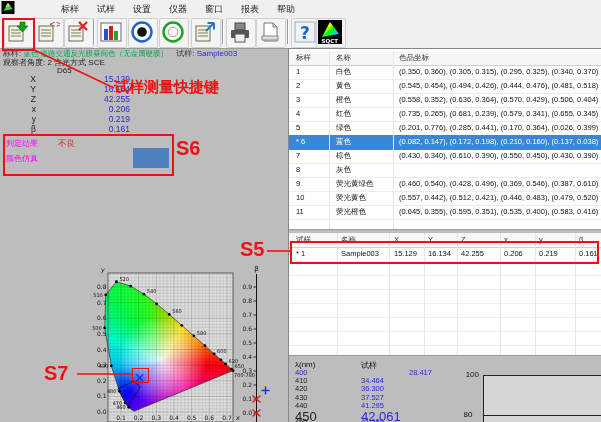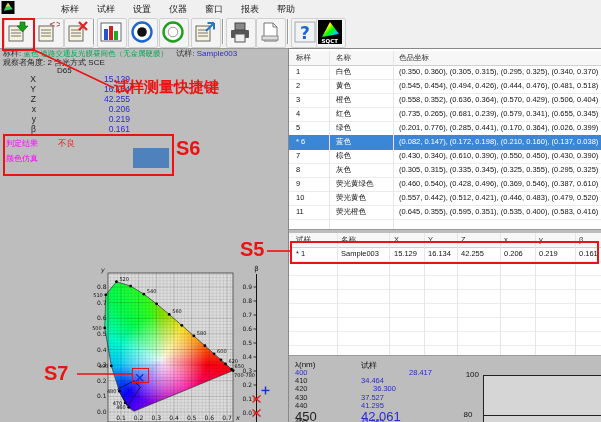--- a/index.html
+++ b/index.html
@@ -377,21 +377,20 @@
           <span style="left: 110px;">(0.082, 0.147), (0.172, 0.198), (0.210, 0.160), (0.137, 0.038)</span>
         </div>
         <div class="trow" style="top: 98px;">
           <span style="left: 7px;">7</span>
           <span style="left: 47px;">棕色</span>
           <span style="left: 110px;">(0.430, 0.340), (0.610, 0.390), (0.550, 0.450), (0.430, 0.390)</span>
         </div>
         <div class="trow" style="top: 112px;">
           <span style="left: 7px;">8</span>
           <span style="left: 47px;">灰色</span>
-          <span style="left: 110px;">(0.305, 0.315), (0.335, 0.345), (0.325, 0.355), (0.295, 0.325)</span>
         </div>
         <div class="trow" style="top: 126px;">
           <span style="left: 7px;">9</span>
           <span style="left: 47px;">荧光黄绿色</span>
           <span style="left: 110px;">(0.460, 0.540), (0.428, 0.496), (0.369, 0.546), (0.387, 0.610)</span>
         </div>
         <div class="trow" style="top: 140px;">
           <span style="left: 7px;">10</span>
           <span style="left: 47px;">荧光黄色</span>
           <span style="left: 110px;">(0.557, 0.442), (0.512, 0.421), (0.446, 0.483), (0.479, 0.520)</span>
@@ -448,21 +447,21 @@
           <div style="position: absolute; left: 0px; top: 0px; height: 8px; font-size: 7.5px; width: 190px;">
             <div style="position: absolute; left: 6px; color: rgb(42, 42, 208);">400</div>
             <div style="position: absolute; left: 72px; color: rgb(42, 42, 208); padding-left: 48px;">28.417</div>
           </div>
           <div style="position: absolute; left: 0px; top: 8.2px; height: 8px; font-size: 7.5px; width: 190px;">
             <div style="position: absolute; left: 6px; color: rgb(34, 34, 34);">410</div>
             <div style="position: absolute; left: 72px; color: rgb(42, 42, 208);">34.464</div>
           </div>
           <div style="position: absolute; left: 0px; top: 16.4px; height: 8px; font-size: 7.5px; width: 190px;">
             <div style="position: absolute; left: 6px; color: rgb(34, 34, 34);">420</div>
-            <div style="position: absolute; left: 84px; color: rgb(42, 42, 208);">36.300</div>
+            <div style="position: absolute; left: 72px; color: rgb(42, 42, 208);">36.300</div>
           </div>
           <div style="position: absolute; left: 0px; top: 24.6px; height: 8px; font-size: 7.5px; width: 190px;">
             <div style="position: absolute; left: 6px; color: rgb(34, 34, 34);">430</div>
             <div style="position: absolute; left: 72px; color: rgb(42, 42, 208);">37.527</div>
           </div>
           <div style="position: absolute; left: 0px; top: 32.8px; height: 8px; font-size: 7.5px; width: 190px;">
             <div style="position: absolute; left: 6px; color: rgb(34, 34, 34);">440</div>
             <div style="position: absolute; left: 72px; color: rgb(42, 42, 208);">41.295</div>
           </div>
           <div style="position: absolute; left: 0px; top: 41px; height: 8px; font-size: 13px; width: 190px;">

